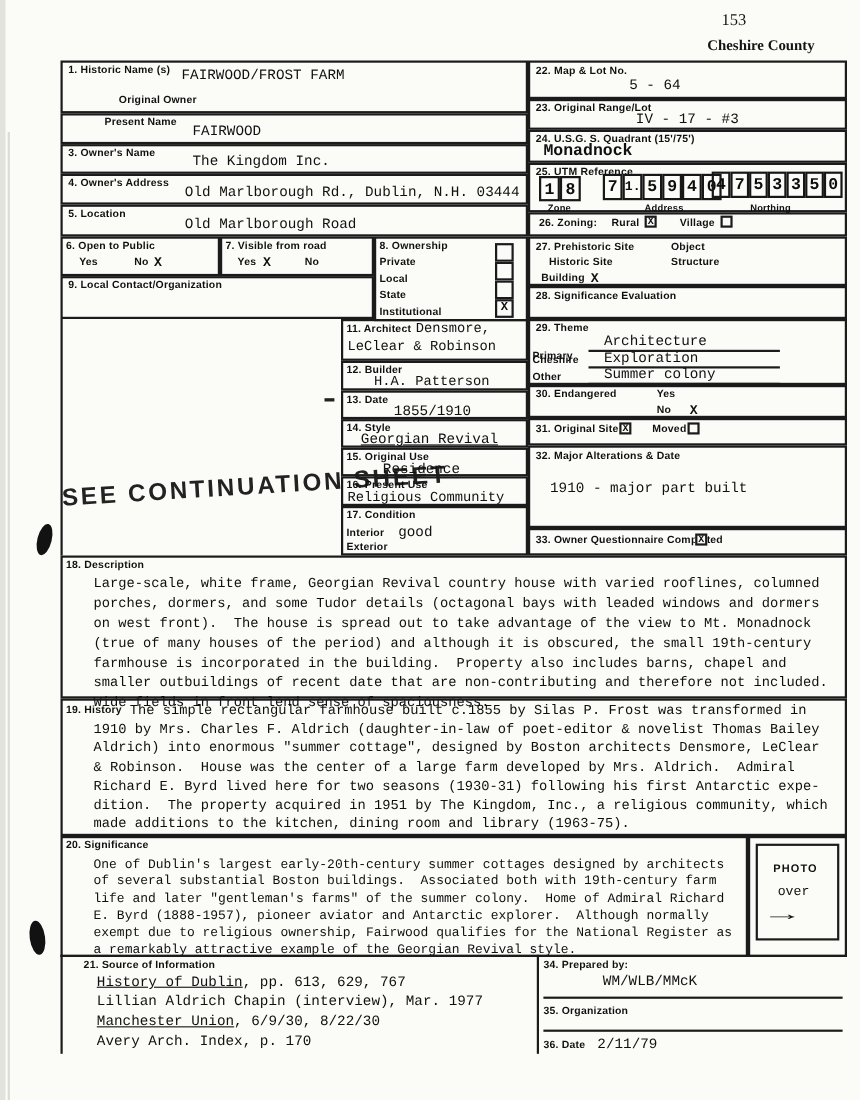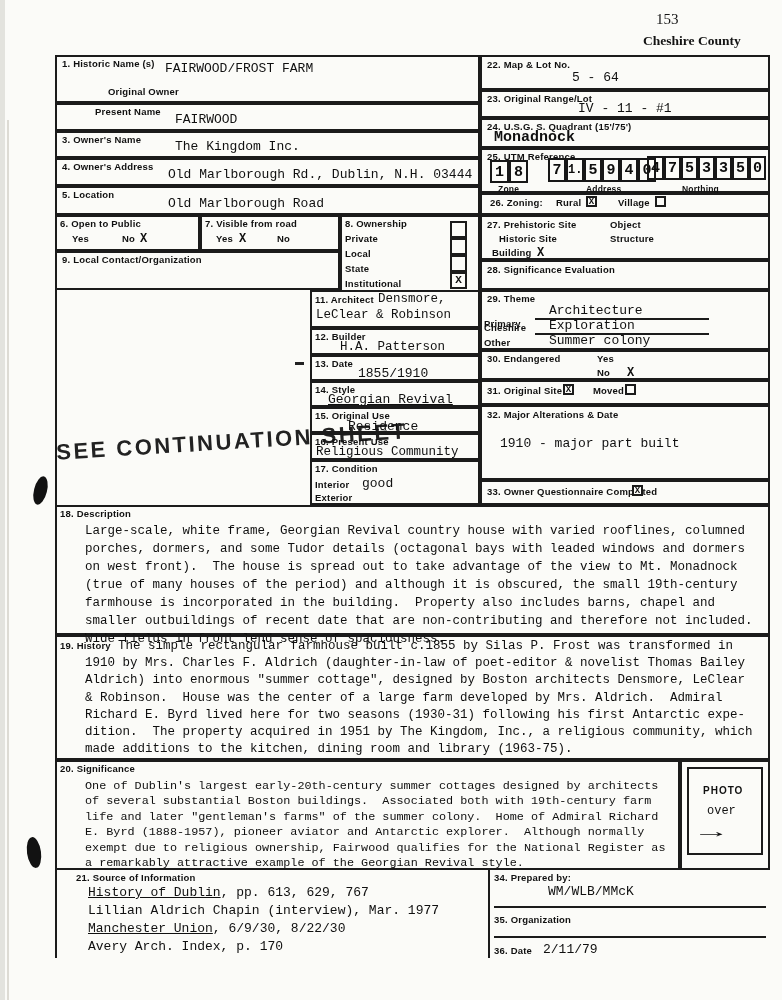--- a/index.html
+++ b/index.html
@@ -123,21 +123,21 @@
   <div class="val" style="left:362px;top:476px;">good</div>
   <div class="lbl" style="left:315px;top:492px;">Exterior</div>
   <div class="val" style="left:362px;top:490px;"></div>
 
   <div class="cell" style="left:480px;top:55px;width:290px;height:35px;"></div>
   <div class="lbl" style="left:487px;top:59px;">22.  Map &amp; Lot No.</div>
   <div class="val" style="left:572px;top:70px;">5 - 64</div>
 
   <div class="cell" style="left:480px;top:90px;width:290px;height:28px;"></div>
   <div class="lbl" style="left:487px;top:93px;">23.  Original Range/Lot</div>
-  <div class="val" style="left:578px;top:101px;">IV - 11 - #1</div>
+  <div class="val" style="left:578px;top:101px;">IV - 17 - #3</div>
 
   <div class="cell" style="left:480px;top:118px;width:290px;height:30px;"></div>
   <div class="lbl" style="left:487px;top:121px;">24.  U.S.G. S.  Quadrant  (15'/75')</div>
   <div class="val" style="left:494px;top:129px;font-size:15px;font-weight:bold;">Monadnock</div>
 
   <div class="cell" style="left:480px;top:148px;width:290px;height:45px;"></div>
   <div class="lbl" style="left:487px;top:151px;">25.  UTM  Reference</div>
   <div class="digit" style="left:490px;top:160px;width:19px;height:23px;">1</div>
   <div class="digit" style="left:509px;top:160px;width:19px;height:23px;">8</div>
   <div class="digit" style="left:548px;top:158px;width:18px;height:24px;">7</div>

